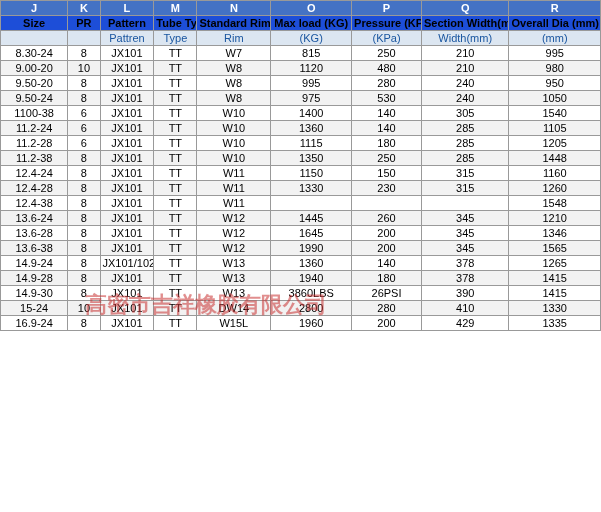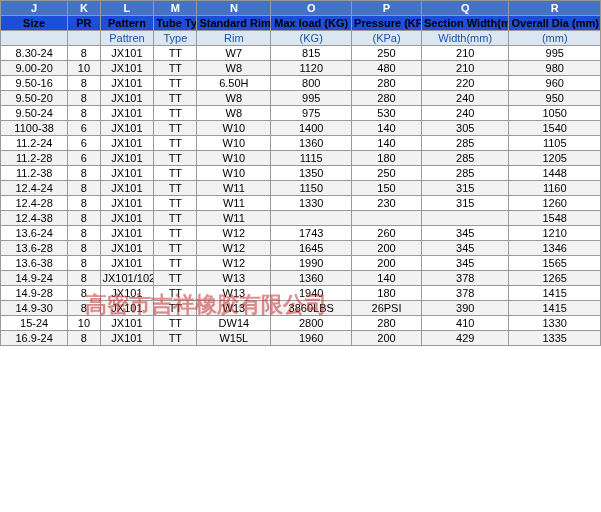--- a/index.html
+++ b/index.html
@@ -148,31 +148,20 @@
             <td>10</td>
             <td>JX101</td>
             <td>TT</td>
             <td>W8</td>
             <td>1120</td>
             <td>480</td>
             <td>210</td>
             <td>980</td>
           </tr>
           <tr class="data-row">
-            <td>9.50-16</td>
-            <td>8</td>
-            <td>JX101</td>
-            <td>TT</td>
-            <td>6.50H</td>
-            <td>800</td>
-            <td>280</td>
-            <td>220</td>
-            <td>960</td>
-          </tr>
-          <tr class="data-row">
             <td>9.50-20</td>
             <td>8</td>
             <td>JX101</td>
             <td>TT</td>
             <td>W8</td>
             <td>995</td>
             <td>280</td>
             <td>240</td>
             <td>950</td>
           </tr>
@@ -263,21 +252,21 @@
             <td></td>
             <td></td>
             <td>1548</td>
           </tr>
           <tr class="data-row">
             <td>13.6-24</td>
             <td>8</td>
             <td>JX101</td>
             <td>TT</td>
             <td>W12</td>
-            <td>1743</td>
+            <td>1445</td>
             <td>260</td>
             <td>345</td>
             <td>1210</td>
           </tr>
           <tr class="data-row">
             <td>13.6-28</td>
             <td>8</td>
             <td>JX101</td>
             <td>TT</td>
             <td>W12</td>

